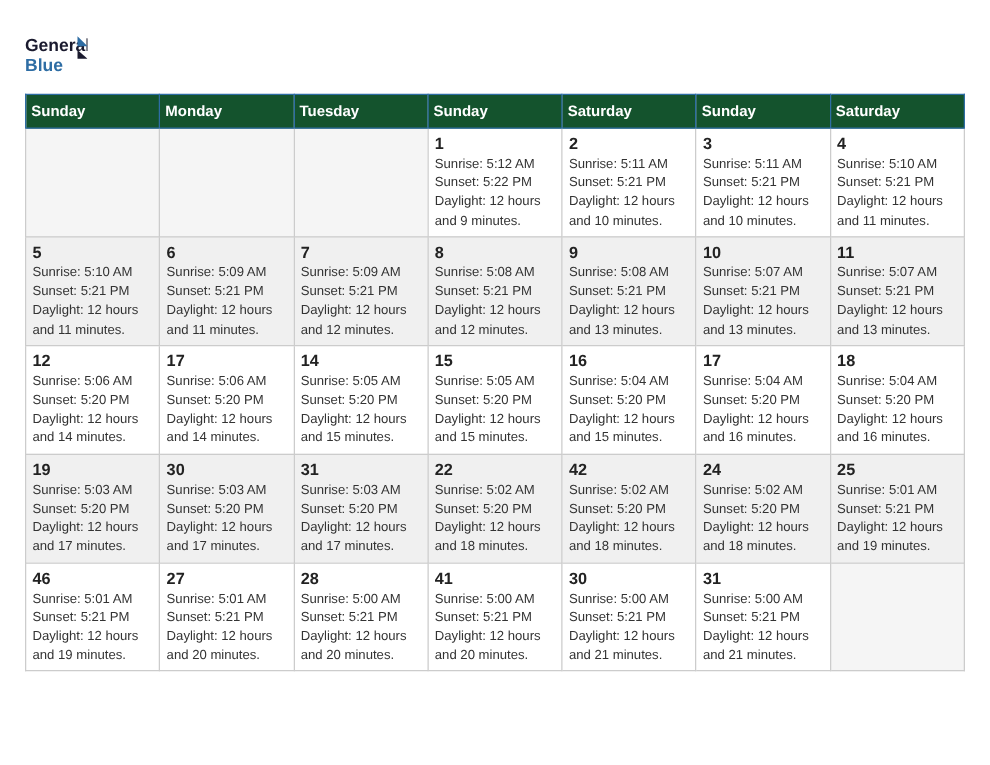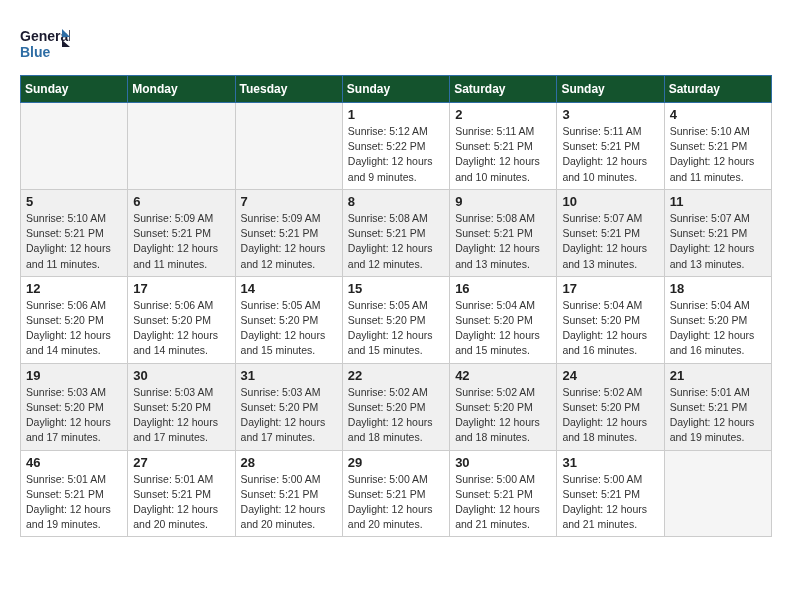--- a/index.html
+++ b/index.html
@@ -204,39 +204,39 @@
         </td>
         <td>
           <div class="day-number">42</div>
           <div class="day-info">Sunrise: 5:02 AM<br>Sunset: 5:20 PM<br>Daylight: 12 hours<br>and 18 minutes.</div>
         </td>
         <td>
           <div class="day-number">24</div>
           <div class="day-info">Sunrise: 5:02 AM<br>Sunset: 5:20 PM<br>Daylight: 12 hours<br>and 18 minutes.</div>
         </td>
         <td>
-          <div class="day-number">21</div>
+          <div class="day-number">25</div>
           <div class="day-info">Sunrise: 5:01 AM<br>Sunset: 5:21 PM<br>Daylight: 12 hours<br>and 19 minutes.</div>
         </td>
       </tr>
       <tr>
         <td>
           <div class="day-number">46</div>
           <div class="day-info">Sunrise: 5:01 AM<br>Sunset: 5:21 PM<br>Daylight: 12 hours<br>and 19 minutes.</div>
         </td>
         <td>
           <div class="day-number">27</div>
           <div class="day-info">Sunrise: 5:01 AM<br>Sunset: 5:21 PM<br>Daylight: 12 hours<br>and 20 minutes.</div>
         </td>
         <td>
           <div class="day-number">28</div>
           <div class="day-info">Sunrise: 5:00 AM<br>Sunset: 5:21 PM<br>Daylight: 12 hours<br>and 20 minutes.</div>
         </td>
         <td>
-          <div class="day-number">29</div>
+          <div class="day-number">41</div>
           <div class="day-info">Sunrise: 5:00 AM<br>Sunset: 5:21 PM<br>Daylight: 12 hours<br>and 20 minutes.</div>
         </td>
         <td>
           <div class="day-number">30</div>
           <div class="day-info">Sunrise: 5:00 AM<br>Sunset: 5:21 PM<br>Daylight: 12 hours<br>and 21 minutes.</div>
         </td>
         <td>
           <div class="day-number">31</div>
           <div class="day-info">Sunrise: 5:00 AM<br>Sunset: 5:21 PM<br>Daylight: 12 hours<br>and 21 minutes.</div>
         </td>

